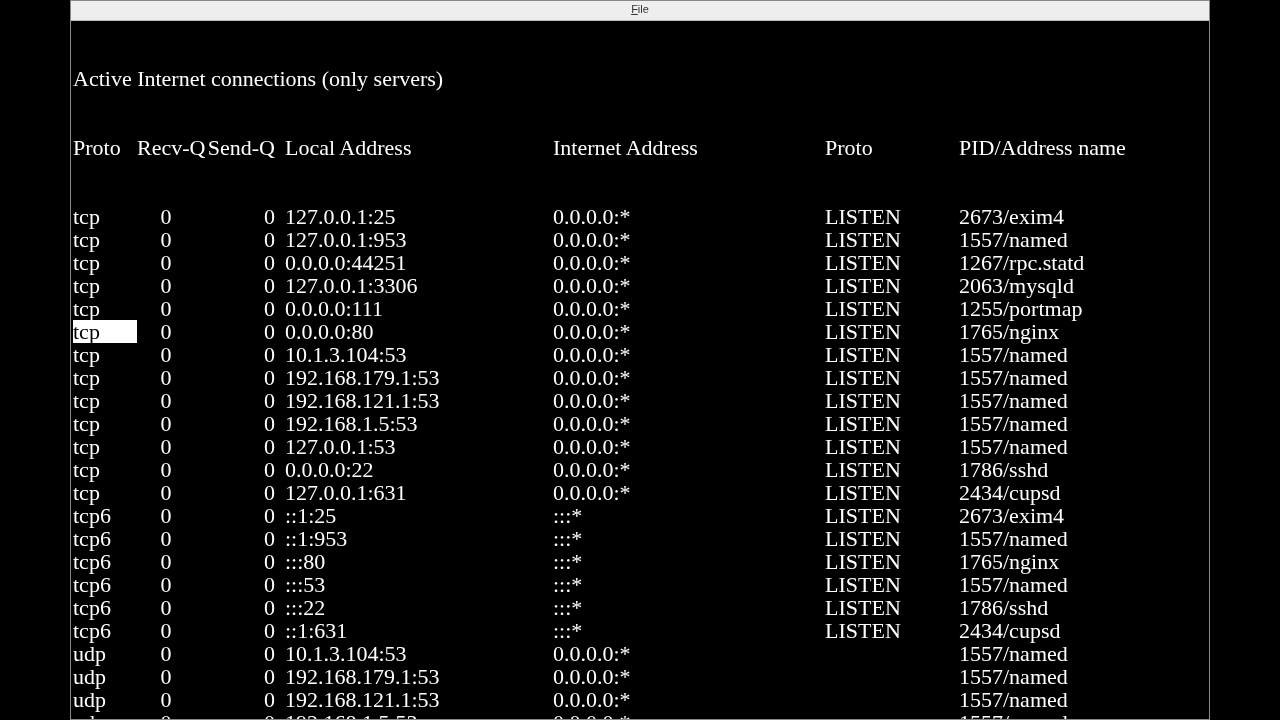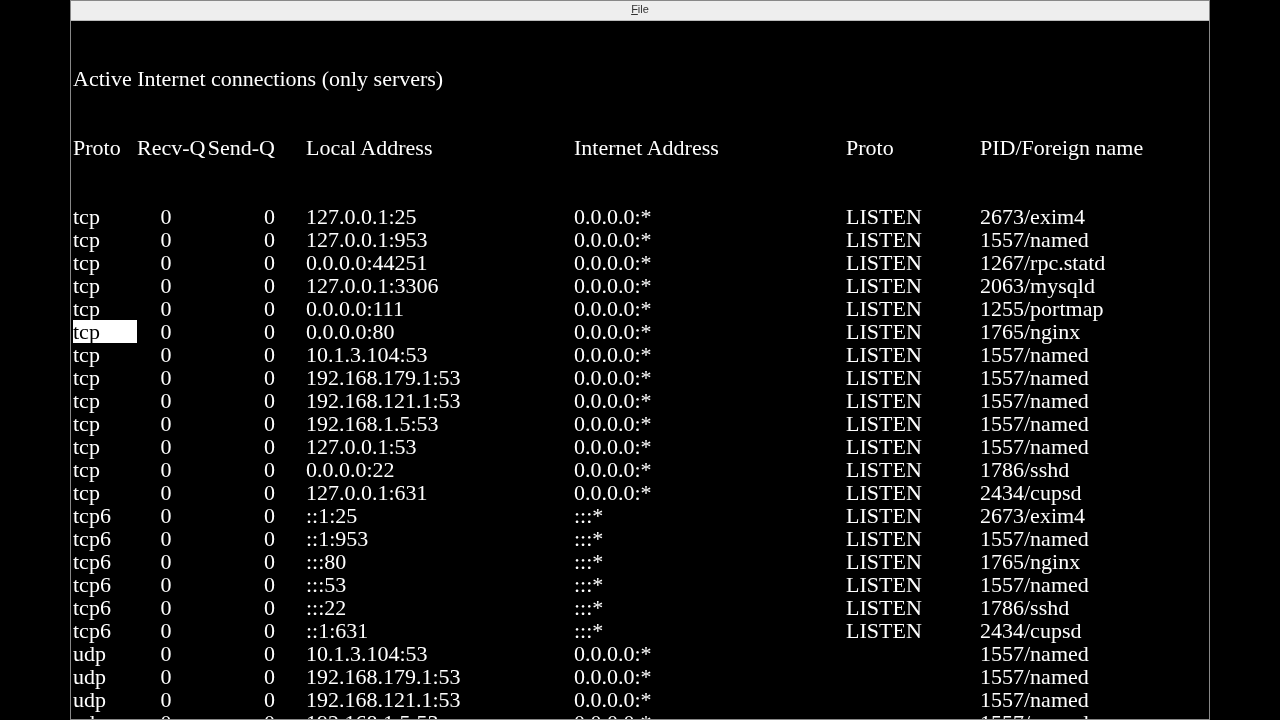--- a/index.html
+++ b/index.html
@@ -15,21 +15,21 @@
   .menubar span { padding: 2px 6px; cursor: default; }
   .menubar span u { text-decoration: underline; }
   .terminal {
     flex: 1; background: #000; color: #fff; font-family: Liberation Serif, serif;
     font-size: 22px; line-height: 23px; padding: 0 2px; white-space: pre; overflow: hidden;
   }
   .row { display: flex; }
   .c-proto { width: 64px; }
   .c-recv  { width: 68px; text-align: center; padding-right: 10px; }
   .c-send  { width: 80px; text-align: right; padding-right: 10px; }
-  .c-local { width: 268px; margin-left: 21px; }
+  .c-local { width: 268px; }
   .c-foreign { width: 272px; }
   .c-state { width: 134px; }
   .c-pid  { flex: 1; }
   .hl { background: #fff; color: #000; }
 </style>
 </head>
 <body>
 
 <div class="side-bar"></div>
 
@@ -38,20 +38,20 @@
       <span><u>F</u>ile</span>
       <span><u>E</u>dit</span>
       <span><u>V</u>iew</span>
       <span><u>T</u>erminal</span>
       <span><u>H</u>elp</span>
     </div>
 
   <div class="terminal">
     <div>Active Internet connections (only servers)</div>
     <div class="row">
-      <span class="c-proto">Proto</span><span class="c-recv">Recv-Q</span><span class="c-send">Send-Q</span><span class="c-local">Local Address</span><span class="c-foreign">Internet Address</span><span class="c-state">Proto</span><span class="c-pid">PID/Foreign name</span>
+      <span class="c-proto">Proto</span><span class="c-recv">Recv-Q</span><span class="c-send">Send-Q</span><span class="c-local">Local Address</span><span class="c-foreign">Internet Address</span><span class="c-state">Proto</span><span class="c-pid">PID/Address name</span>
     </div>
     <div id="rows"><div class="row"><span class="c-proto">tcp</span><span class="c-recv">0</span><span class="c-send">0</span><span class="c-local">127.0.0.1:25</span><span class="c-foreign">0.0.0.0:*</span><span class="c-state">LISTEN</span><span class="c-pid">2673/exim4</span></div><div class="row"><span class="c-proto">tcp</span><span class="c-recv">0</span><span class="c-send">0</span><span class="c-local">127.0.0.1:953</span><span class="c-foreign">0.0.0.0:*</span><span class="c-state">LISTEN</span><span class="c-pid">1557/named</span></div><div class="row"><span class="c-proto">tcp</span><span class="c-recv">0</span><span class="c-send">0</span><span class="c-local">0.0.0.0:44251</span><span class="c-foreign">0.0.0.0:*</span><span class="c-state">LISTEN</span><span class="c-pid">1267/rpc.statd</span></div><div class="row"><span class="c-proto">tcp</span><span class="c-recv">0</span><span class="c-send">0</span><span class="c-local">127.0.0.1:3306</span><span class="c-foreign">0.0.0.0:*</span><span class="c-state">LISTEN</span><span class="c-pid">2063/mysqld</span></div><div class="row"><span class="c-proto">tcp</span><span class="c-recv">0</span><span class="c-send">0</span><span class="c-local">0.0.0.0:111</span><span class="c-foreign">0.0.0.0:*</span><span class="c-state">LISTEN</span><span class="c-pid">1255/portmap</span></div><div class="row"><span class="c-proto hl">tcp</span><span class="c-recv">0</span><span class="c-send">0</span><span class="c-local">0.0.0.0:80</span><span class="c-foreign">0.0.0.0:*</span><span class="c-state">LISTEN</span><span class="c-pid">1765/nginx</span></div><div class="row"><span class="c-proto">tcp</span><span class="c-recv">0</span><span class="c-send">0</span><span class="c-local">10.1.3.104:53</span><span class="c-foreign">0.0.0.0:*</span><span class="c-state">LISTEN</span><span class="c-pid">1557/named</span></div><div class="row"><span class="c-proto">tcp</span><span class="c-recv">0</span><span class="c-send">0</span><span class="c-local">192.168.179.1:53</span><span class="c-foreign">0.0.0.0:*</span><span class="c-state">LISTEN</span><span class="c-pid">1557/named</span></div><div class="row"><span class="c-proto">tcp</span><span class="c-recv">0</span><span class="c-send">0</span><span class="c-local">192.168.121.1:53</span><span class="c-foreign">0.0.0.0:*</span><span class="c-state">LISTEN</span><span class="c-pid">1557/named</span></div><div class="row"><span class="c-proto">tcp</span><span class="c-recv">0</span><span class="c-send">0</span><span class="c-local">192.168.1.5:53</span><span class="c-foreign">0.0.0.0:*</span><span class="c-state">LISTEN</span><span class="c-pid">1557/named</span></div><div class="row"><span class="c-proto">tcp</span><span class="c-recv">0</span><span class="c-send">0</span><span class="c-local">127.0.0.1:53</span><span class="c-foreign">0.0.0.0:*</span><span class="c-state">LISTEN</span><span class="c-pid">1557/named</span></div><div class="row"><span class="c-proto">tcp</span><span class="c-recv">0</span><span class="c-send">0</span><span class="c-local">0.0.0.0:22</span><span class="c-foreign">0.0.0.0:*</span><span class="c-state">LISTEN</span><span class="c-pid">1786/sshd</span></div><div class="row"><span class="c-proto">tcp</span><span class="c-recv">0</span><span class="c-send">0</span><span class="c-local">127.0.0.1:631</span><span class="c-foreign">0.0.0.0:*</span><span class="c-state">LISTEN</span><span class="c-pid">2434/cupsd</span></div><div class="row"><span class="c-proto">tcp6</span><span class="c-recv">0</span><span class="c-send">0</span><span class="c-local">::1:25</span><span class="c-foreign">:::*</span><span class="c-state">LISTEN</span><span class="c-pid">2673/exim4</span></div><div class="row"><span class="c-proto">tcp6</span><span class="c-recv">0</span><span class="c-send">0</span><span class="c-local">::1:953</span><span class="c-foreign">:::*</span><span class="c-state">LISTEN</span><span class="c-pid">1557/named</span></div><div class="row"><span class="c-proto">tcp6</span><span class="c-recv">0</span><span class="c-send">0</span><span class="c-local">:::80</span><span class="c-foreign">:::*</span><span class="c-state">LISTEN</span><span class="c-pid">1765/nginx</span></div><div class="row"><span class="c-proto">tcp6</span><span class="c-recv">0</span><span class="c-send">0</span><span class="c-local">:::53</span><span class="c-foreign">:::*</span><span class="c-state">LISTEN</span><span class="c-pid">1557/named</span></div><div class="row"><span class="c-proto">tcp6</span><span class="c-recv">0</span><span class="c-send">0</span><span class="c-local">:::22</span><span class="c-foreign">:::*</span><span class="c-state">LISTEN</span><span class="c-pid">1786/sshd</span></div><div class="row"><span class="c-proto">tcp6</span><span class="c-recv">0</span><span class="c-send">0</span><span class="c-local">::1:631</span><span class="c-foreign">:::*</span><span class="c-state">LISTEN</span><span class="c-pid">2434/cupsd</span></div><div class="row"><span class="c-proto">udp</span><span class="c-recv">0</span><span class="c-send">0</span><span class="c-local">10.1.3.104:53</span><span class="c-foreign">0.0.0.0:*</span><span class="c-state"></span><span class="c-pid">1557/named</span></div><div class="row"><span class="c-proto">udp</span><span class="c-recv">0</span><span class="c-send">0</span><span class="c-local">192.168.179.1:53</span><span class="c-foreign">0.0.0.0:*</span><span class="c-state"></span><span class="c-pid">1557/named</span></div><div class="row"><span class="c-proto">udp</span><span class="c-recv">0</span><span class="c-send">0</span><span class="c-local">192.168.121.1:53</span><span class="c-foreign">0.0.0.0:*</span><span class="c-state"></span><span class="c-pid">1557/named</span></div><div class="row"><span class="c-proto">udp</span><span class="c-recv">0</span><span class="c-send">0</span><span class="c-local">192.168.1.5:53</span><span class="c-foreign">0.0.0.0:*</span><span class="c-state"></span><span class="c-pid">1557/named</span></div></div>
     
   </div>
 </div>
 
 <div class="side-bar"></div>
 
 </body></html>

